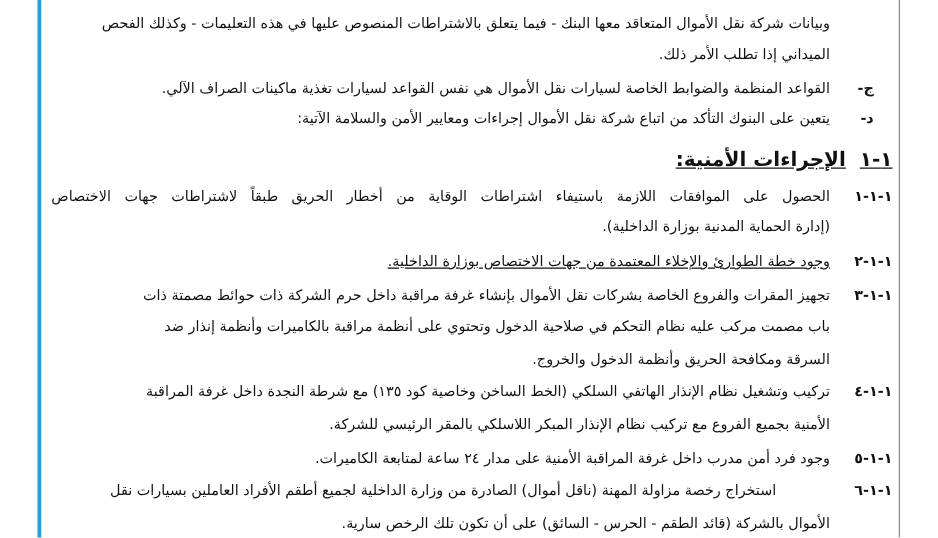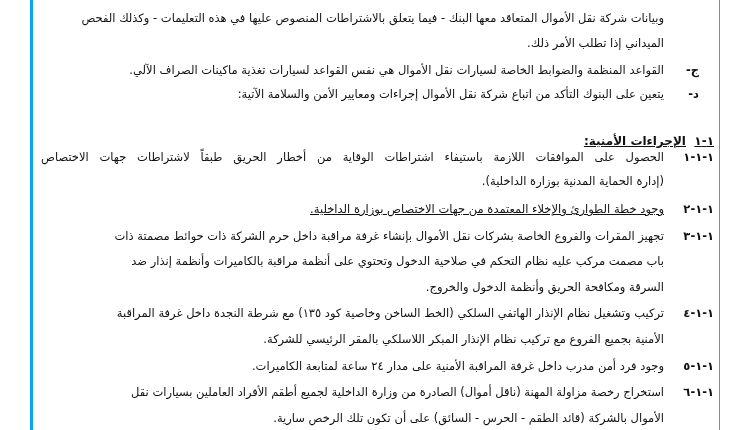--- a/index.html
+++ b/index.html
@@ -21,21 +21,21 @@
   <div class="line" style="top:10px; right:55px;">وبيانات شركة نقل الأموال المتعاقد معها البنك - فيما يتعلق بالاشتراطات المنصوص عليها في هذه التعليمات - وكذلك الفحص</div>
   <div class="line" style="top:62px; right:20px;">
     <span class="num" style="width:35px;">ج-</span><span>القواعد المنظمة والضوابط الخاصة لسيارات نقل الأموال هي نفس القواعد لسيارات تغذية ماكينات الصراف الآلي.</span>
   </div>
 
   <div class="line" style="top:35px; right:55px;">الميداني إذا تطلب الأمر ذلك.</div>
   <div class="line" style="top:86px; right:20px;">
     <span class="num" style="width:35px;">د-</span><span>يتعين على البنوك التأكد من اتباع شركة نقل الأموال إجراءات ومعايير الأمن والسلامة الآتية:</span>
   </div>
 
-  <div class="line bold" style="top:133px; right:5px; font-size:12px;">
+  <div class="line bold" style="top:120px; right:5px; font-size:16px;">
     <span class="u">١-١</span>&nbsp;&nbsp;<span class="u">الإجراءات الأمنية:</span>
   </div>
 
   <div class="line" style="top:149px; right:5px; left:8px; text-align:justify; text-align-last:justify;">
     <span class="num" style="width:50px; text-align:right;">١-١-١</span><span>الحصول على الموافقات اللازمة باستيفاء اشتراطات الوقاية من أخطار الحريق طبقاً لاشتراطات جهات الاختصاص</span>
   </div>
   <div class="line" style="top:173px; right:55px;">(إدارة الحماية المدنية بوزارة الداخلية).</div>
 
   <div class="line" style="top:201px; right:5px;text-decoration:underline;">
     <span class="num" style="width:50px;">١-١-٢</span><span>وجود خطة الطوارئ والإخلاء المعتمدة من جهات الاختصاص بوزارة الداخلية.</span>
@@ -50,17 +50,17 @@
   <div class="line" style="top:305px; right:5px; left:8px;">
     <span class="num" style="width:50px;">١-١-٤</span><span>تركيب وتشغيل نظام الإنذار الهاتفي السلكي (الخط الساخن وخاصية كود ١٣٥) مع شرطة النجدة داخل غرفة المراقبة</span>
   </div>
   <div class="line" style="top:331px; right:55px;">الأمنية بجميع الفروع مع تركيب نظام الإنذار المبكر اللاسلكي بالمقر الرئيسي للشركة.</div>
 
   <div class="line" style="top:358px; right:5px;">
     <span class="num" style="width:50px;">١-١-٥</span><span>وجود فرد أمن مدرب داخل غرفة المراقبة الأمنية على مدار ٢٤ ساعة لمتابعة الكاميرات.</span>
   </div>
 
   <div class="line" style="top:384px; right:5px; left:8px;">
-    <span class="num" style="width:50px;">١-١-٦</span><span>استخراج رخصة مزاولة المهنة (ناقل أموال) الصادرة من وزارة الداخلية لجميع أطقم الأفراد العاملين بسيارات نقل</span>
+    <span class="num" style="width:50px;margin-left:43px;">١-١-٦</span><span>استخراج رخصة مزاولة المهنة (ناقل أموال) الصادرة من وزارة الداخلية لجميع أطقم الأفراد العاملين بسيارات نقل</span>
   </div>
   <div class="line" style="top:410px; right:55px;">الأموال بالشركة (قائد الطقم - الحرس - السائق) على أن تكون تلك الرخص سارية.</div>
 
 </div>
 
 </body></html>

